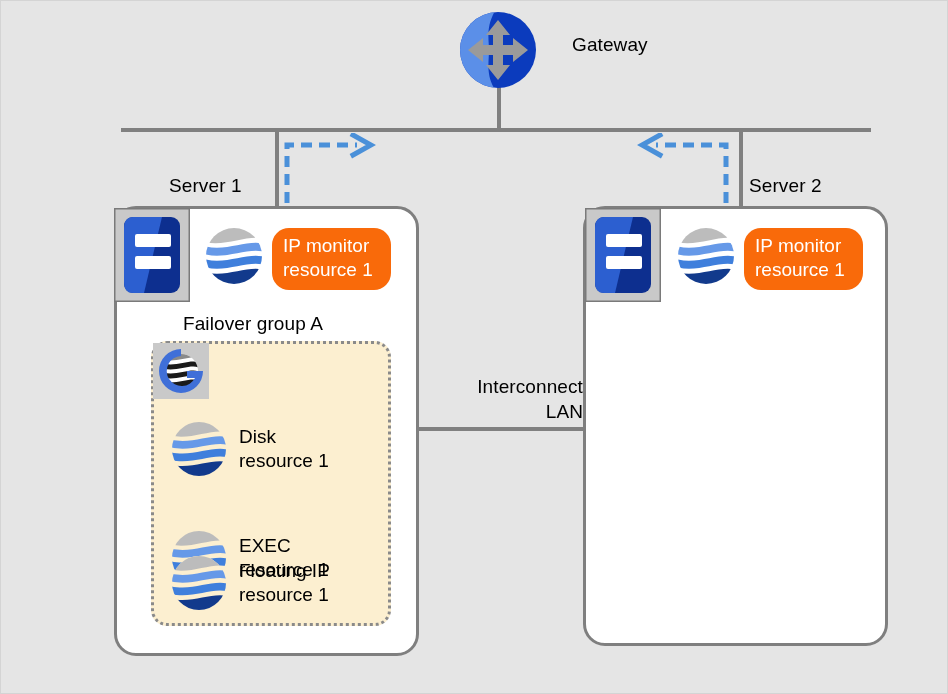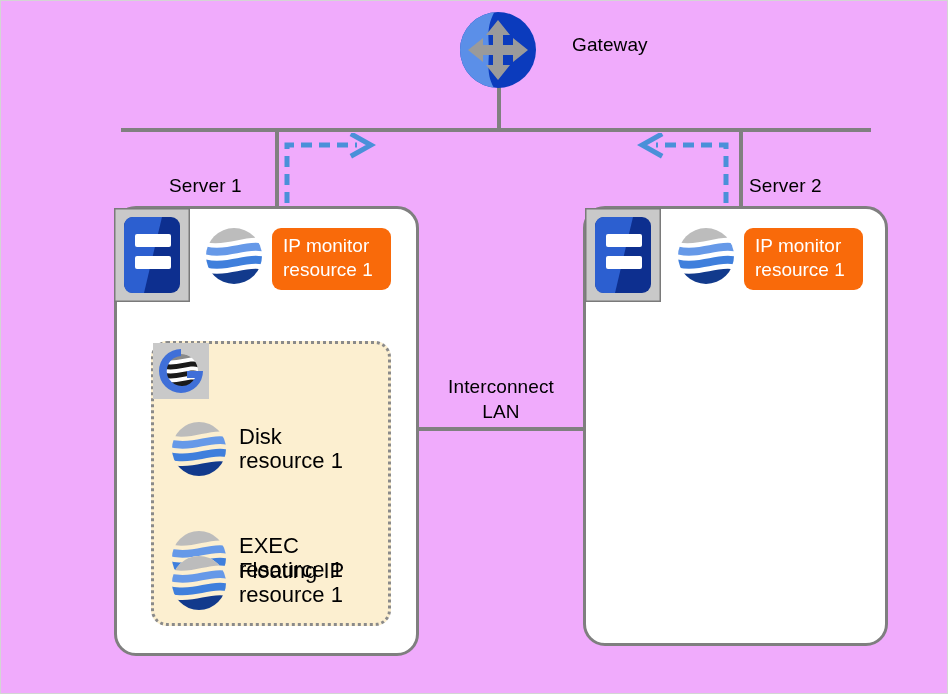--- a/index.html
+++ b/index.html
@@ -7,21 +7,21 @@
     padding: 0;
     background: #ffffff;
   }
   body {
     font-family: "Liberation Sans", sans-serif;
   }
   #canvas {
     position: relative;
     width: 948px;
     height: 694px;
-    background: #f0abfc;
+    background: #e5e5e5;
     border: 1px solid #d4d4d4;
     box-sizing: border-box;
     overflow: hidden;
     padding-left: 20px;
   }
   .abs { position: absolute; }
 
   
   .label {
     color: #000000;
@@ -54,36 +54,36 @@
   .group-box {
     background: #fcefd0;
     border: 3px dotted #8a8a8a;
     border-radius: 16px;
     box-sizing: border-box;
   }
 
   
   .chip {
     background: #f96a0a;
-    border-radius: 9px;
+    border-radius: 17px;
     color: #ffffff;
     font-size: 19px;
     line-height: 24px;
     padding: 6px 11px;
     box-sizing: border-box;
     white-space: pre-line;
   }
 
   
   .icon-svg { display: block; }
 
   
   .res-row { display: flex; align-items: center; }
   .res-text {
-    font-size: 22px;
+    font-size: 19px;
     line-height: 24px;
     color: #000;
     margin-left: 12px;
     white-space: pre-line;
   }
 </style>
 </head>
 <body>
 
 <div id="canvas">
@@ -163,20 +163,21 @@
         <path d="M -4 18 C 20 27 45 10 62 18 V 26 C 45 18 20 35 -4 26 Z" fill="#6699e8"></path>
         <path d="M -4 31 C 20 40 45 23 62 31 V 39 C 45 31 20 48 -4 39 Z" fill="#3f7fdc"></path>
         <path d="M -4 44 C 20 53 45 36 62 44 V 62 H -4 Z" fill="#123a8c"></path>
       </g>
     </svg>
   </div>
 
   <div class="abs chip" style="left:271px; top:227px; width:119px; height:62px;">IP monitor
 resource 1</div>
 
+  <div class="abs label" style="left:182px; top:310px;">Failover group A</div>
 
   <div class="abs group-box" style="left:150px; top:340px; width:240px; height:285px;"></div>
 
   <div class="abs" style="left:152px; top:342px; width:56px; height:56px;">
     <svg class="icon-svg" width="56" height="56" viewBox="0 0 56 56">
       <rect x="0" y="0" width="56" height="56" fill="#c9c9c9"></rect>
       <defs>
           <clipPath id="gsp">
             <circle cx="28" cy="28" r="17"></circle>
           </clipPath>
@@ -250,21 +251,21 @@
           <path d="M -4 44 C 20 53 45 36 62 44 V 62 H -4 Z" fill="#123a8c"></path>
         </g>
       </svg>
     </span>
     <span class="res-text">Floating IP
 resource 1</span>
   </div>
 
   <div class="abs line-h" style="left:416px; top:426px; width:168px;"></div>
 
-  <div class="abs label label-center" style="left:418px; top:373px; width:164px;">Interconnect
+  <div class="abs label label-center" style="left:418px; top:373px; width:164px;text-align:right;">Interconnect
 LAN</div>
 
   <div class="abs server-box" style="left:582px; top:205px; width:305px; height:440px;"></div>
 
   <div class="abs" style="left:584px; top:207px; width:76px; height:94px;">
     <svg class="icon-svg" width="76" height="94" viewBox="0 0 76 94">
       <rect x="0" y="0" width="76" height="94" fill="#c9c9c9" stroke="#7a7a7a" stroke-width="3"></rect>
       <rect x="10" y="9" width="56" height="76" rx="9" fill="#0d2f8f"></rect>
       <path d="M 19 9 L 48 9 L 30 85 L 19 85 C 12 85 10 80 10 74 L 10 20 C 10 13 13 9 19 9 Z" fill="#2c5fd0"></path>
       <rect x="21" y="26" width="36" height="13" rx="2" fill="#ffffff"></rect>

